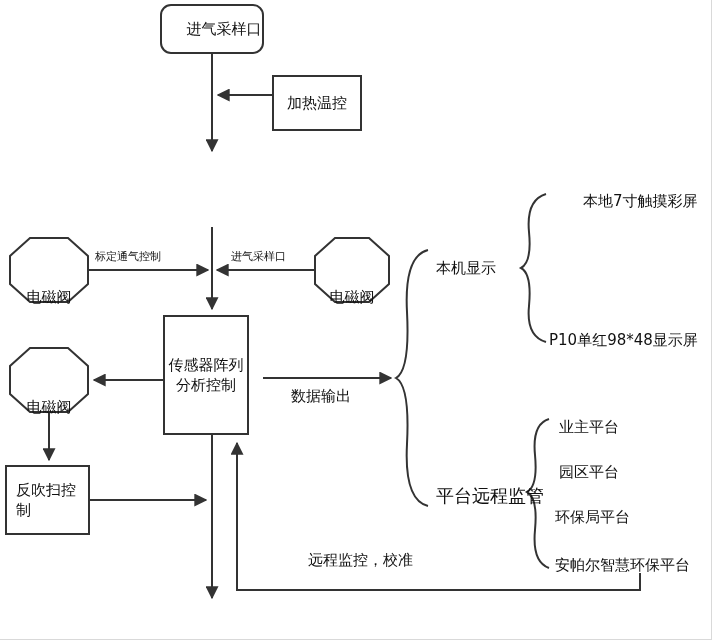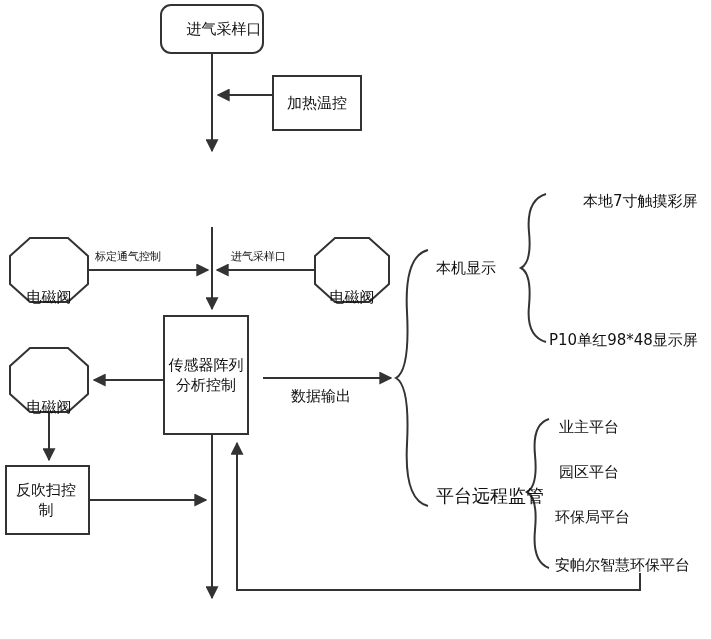--- a/index.html
+++ b/index.html
@@ -12,21 +12,21 @@
   }
   svg.wires { position:absolute; left:0; top:0; }
   .edge  { stroke:#333333; stroke-width:2; fill:none; }
   .shape { fill:#ffffff; stroke:#333333; stroke-width:2; }
   .node {
     position:absolute; background:#fff; border:2px solid #333;
     display:flex; align-items:center; justify-content:center;
     text-align:center; font-size:15px; line-height:1.35; color:#111;
   }
   .rounded { border-radius:11px;padding-left:24px; }
-  .node.leftalign { justify-content:flex-start; text-align:center; padding-left:9px; padding-right:12px; }
+  .node.leftalign { justify-content:flex-start; text-align:left; padding-left:9px; padding-right:12px; }
   .lbl { position:absolute; white-space:nowrap; color:#111; }
   .lbl.small { font-size:11px; }
   .lbl.mid   { font-size:15px; }
   .lbl.grp   { font-size:18px;font-family:Liberation Mono, monospace; }
   .lbl.center{ text-align:center;margin-top:28px; }
 </style>
 </head>
 <body>
 
 <div class="canvas">
@@ -81,20 +81,21 @@
     <span>反吹扫控制</span>
   </div>
 
   <div class="lbl mid center" style="left:10px; top:260px; width:78px;">电磁阀</div>
   <div class="lbl mid center" style="left:315px; top:260px; width:74px;">电磁阀</div>
   <div class="lbl mid center" style="left:10px; top:370px; width:78px;">电磁阀</div>
 
   <div class="lbl small" style="left:95px; top:249px;">标定通气控制</div>
   <div class="lbl small" style="left:231px; top:249px;">进气采样口</div>
   <div class="lbl mid" style="left:291px; top:345px;margin-top:42px;">数据输出</div>
+  <div class="lbl mid" style="left:308px; top:551px;">远程监控，校准</div>
 
   <div class="lbl mid center" style="left:182px; top:611px; width:60px;">排气口</div>
 
   <div class="lbl mid" style="left:436px; top:259px;">本机显示</div>
   <div class="lbl mid" style="left:547px; top:192px;margin-left:36px;">本地7寸触摸彩屏</div>
   <div class="lbl mid" style="left:549px; top:331px;">P10单红98*48显示屏</div>
 
   <div class="lbl grp" style="left:436px; top:484px;">平台远程监管</div>
   <div class="lbl mid" style="left:559px; top:418px;">业主平台</div>
   <div class="lbl mid" style="left:559px; top:463px;">园区平台</div>

